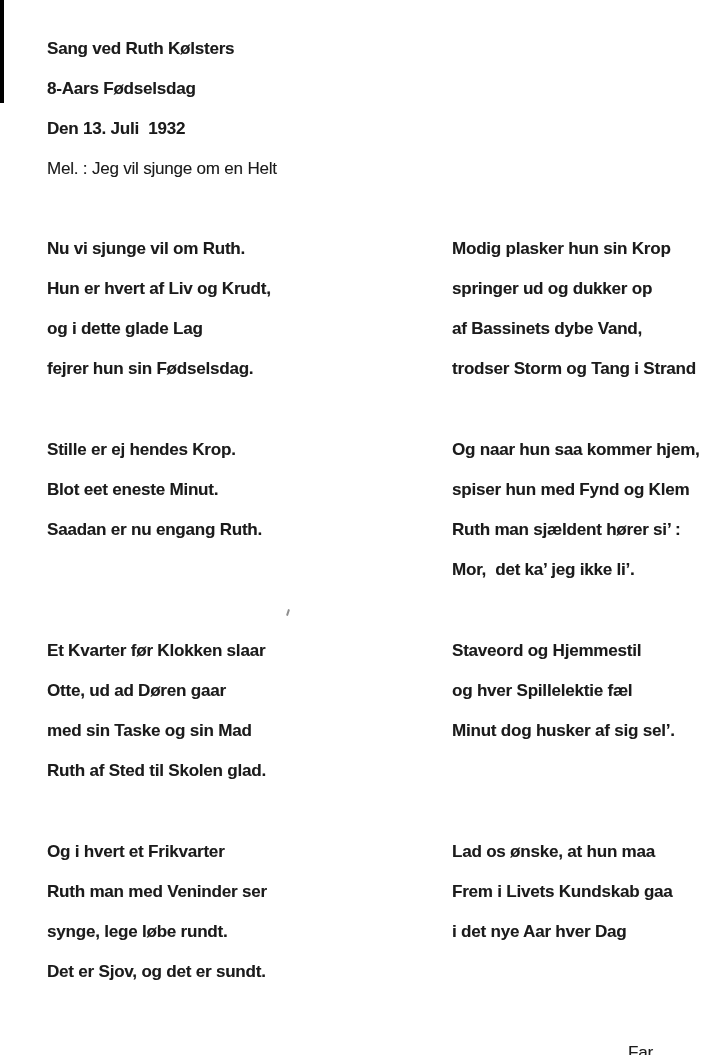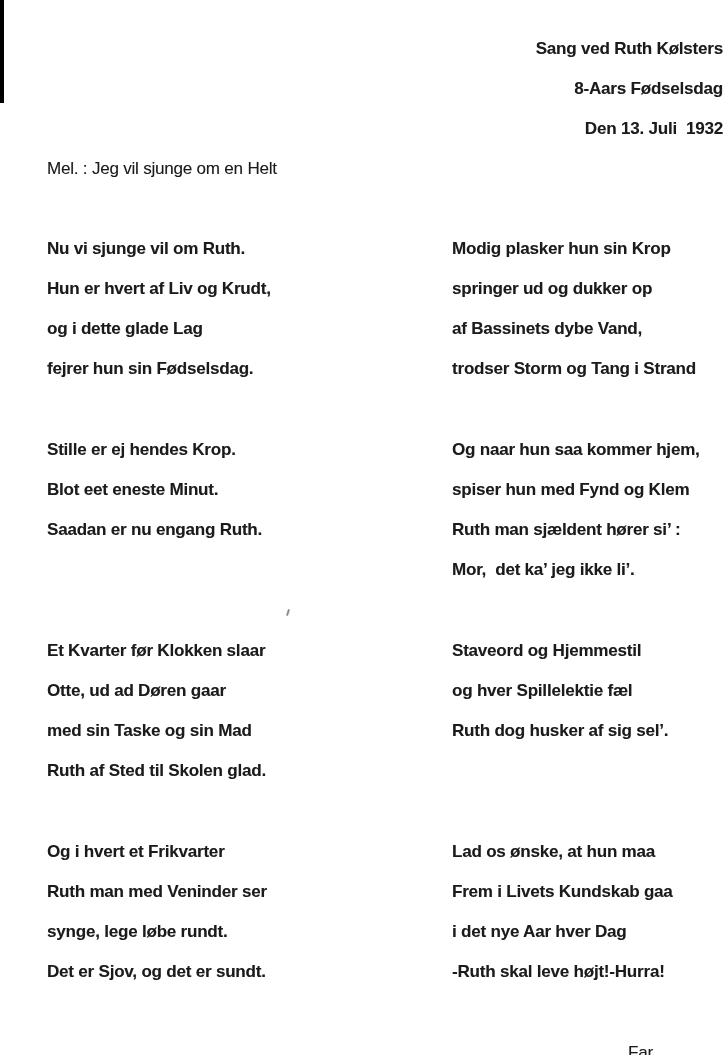--- a/index.html
+++ b/index.html
@@ -13,21 +13,21 @@
     font-size: 17px;
     color: #1b1b1b;
     letter-spacing: -0.2px;
   }
   .content { padding: 29px 0 0 47px; }
   .line {
     line-height: 40px;
     white-space: pre;
     text-shadow: 0.2px 0.2px 0 rgba(25,25,25,0.35);
   }
-  .bold { font-weight: 700; text-align: right; }
+  .bold { font-weight: 700; }
   .header { margin-bottom: 40px; }
   .row { display: grid; grid-template-columns: 405px 1fr; }
   .stanza-row { margin-bottom: 41px; font-weight: bold; }
   .sig { text-align: right; padding-right: 70px; }
   
   .scan-bar {
     position: absolute;
     left: 0; top: 0;
     width: 4px; height: 103px;
     background: #000000;
@@ -89,36 +89,35 @@
     <div class="row stanza-row">
       <div class="stanza">
         <div class="line">Et Kvarter før Klokken slaar</div>
         <div class="line">Otte, ud ad Døren gaar</div>
         <div class="line">med sin Taske og sin Mad</div>
         <div class="line">Ruth af Sted til Skolen glad.</div>
       </div>
       <div class="stanza">
         <div class="line">Staveord og Hjemmestil</div>
         <div class="line">og hver Spillelektie fæl</div>
-        <div class="line">Ruth dog husker af sig sel’.</div>
+        <div class="line">Minut dog husker af sig sel’.</div>
       </div>
     </div>
 
     <div class="row stanza-row">
       <div class="stanza">
         <div class="line">Og i hvert et Frikvarter</div>
         <div class="line">Ruth man med Veninder ser</div>
         <div class="line">synge, lege løbe rundt.</div>
         <div class="line">Det er Sjov, og det er sundt.</div>
       </div>
       <div class="stanza">
         <div class="line">Lad os ønske, at hun maa</div>
         <div class="line">Frem i Livets Kundskab gaa</div>
         <div class="line">i det nye Aar hver Dag</div>
-        <div class="line">-Ruth skal leve højt!-Hurra!</div>
       </div>
     </div>
 
     <div class="row">
       <div></div>
       <div class="line sig">Far</div>
     </div>
 
   </div>
 </div>

